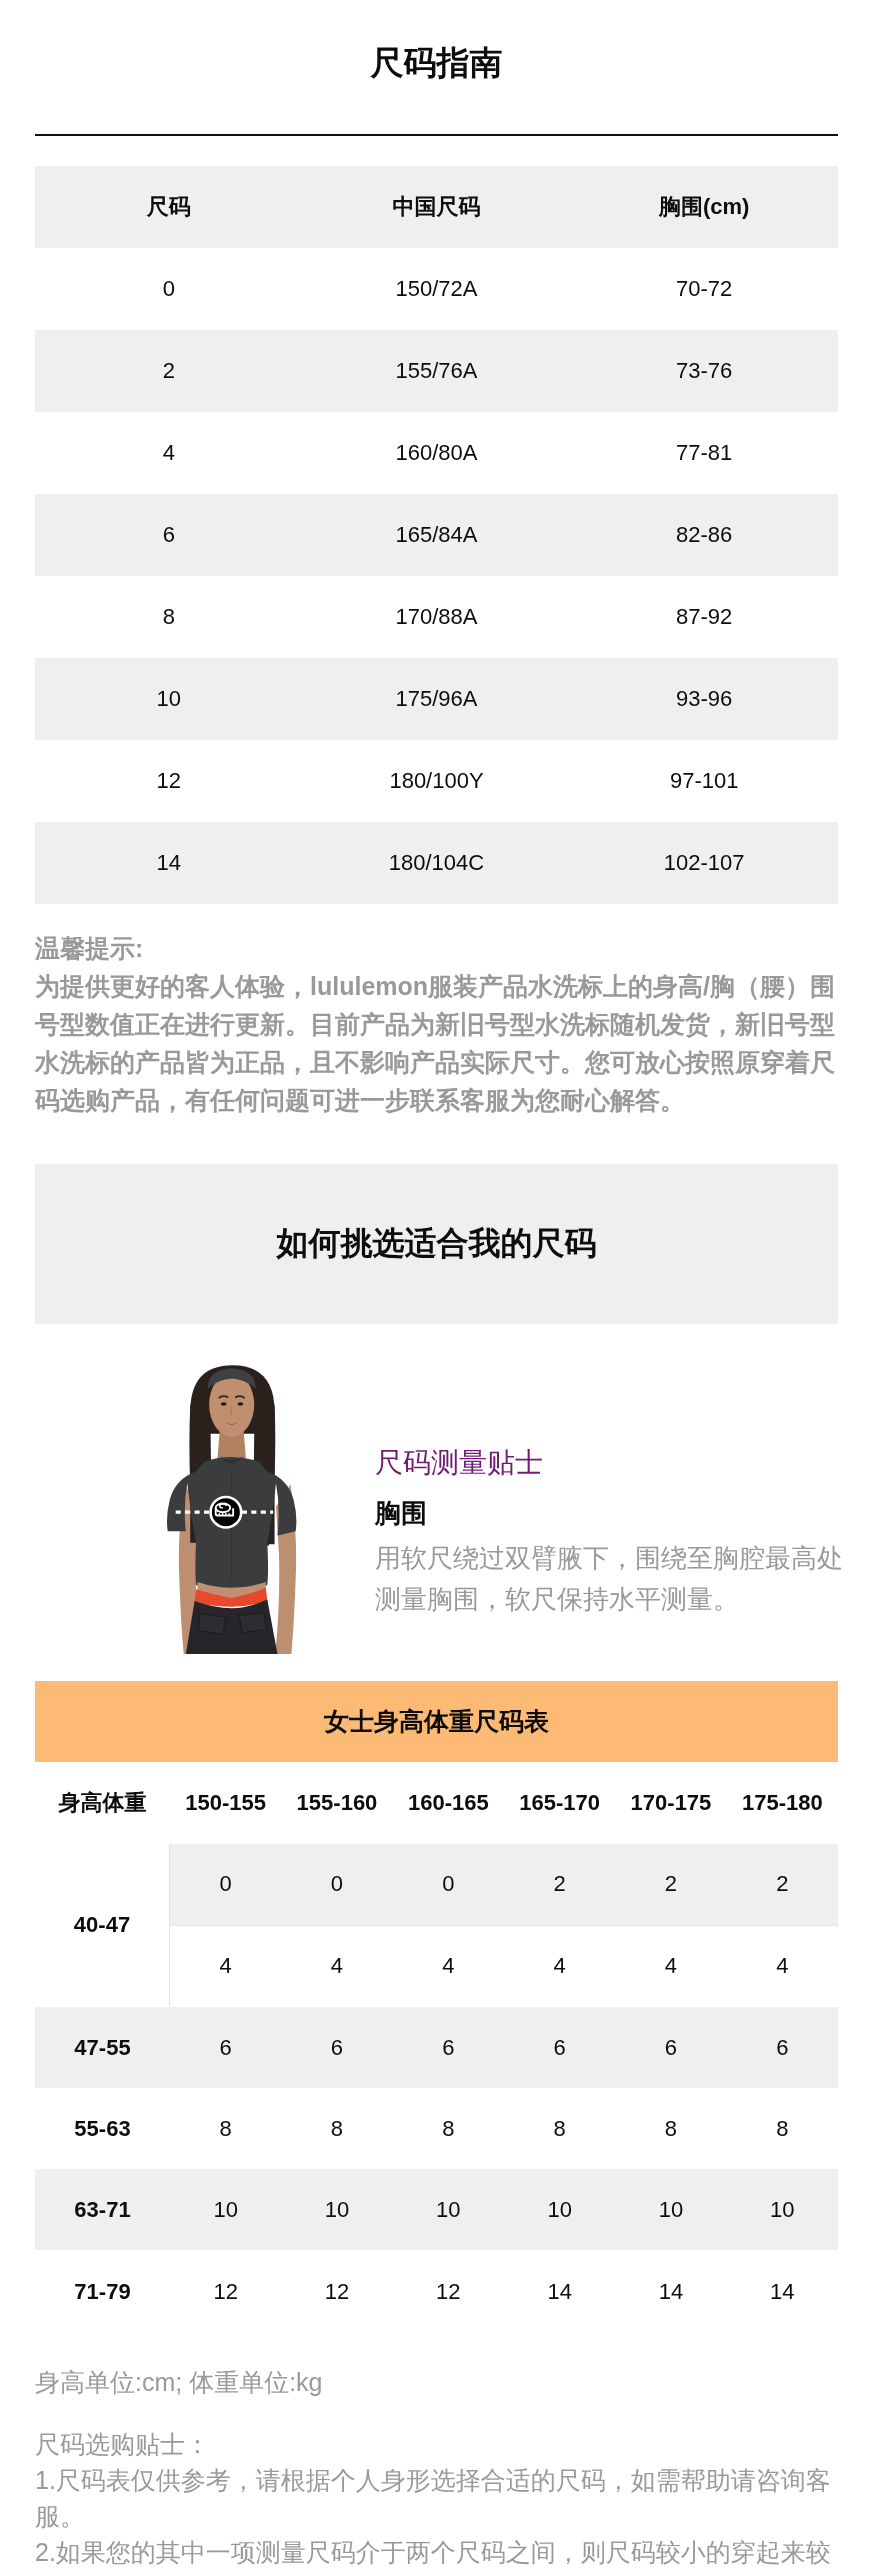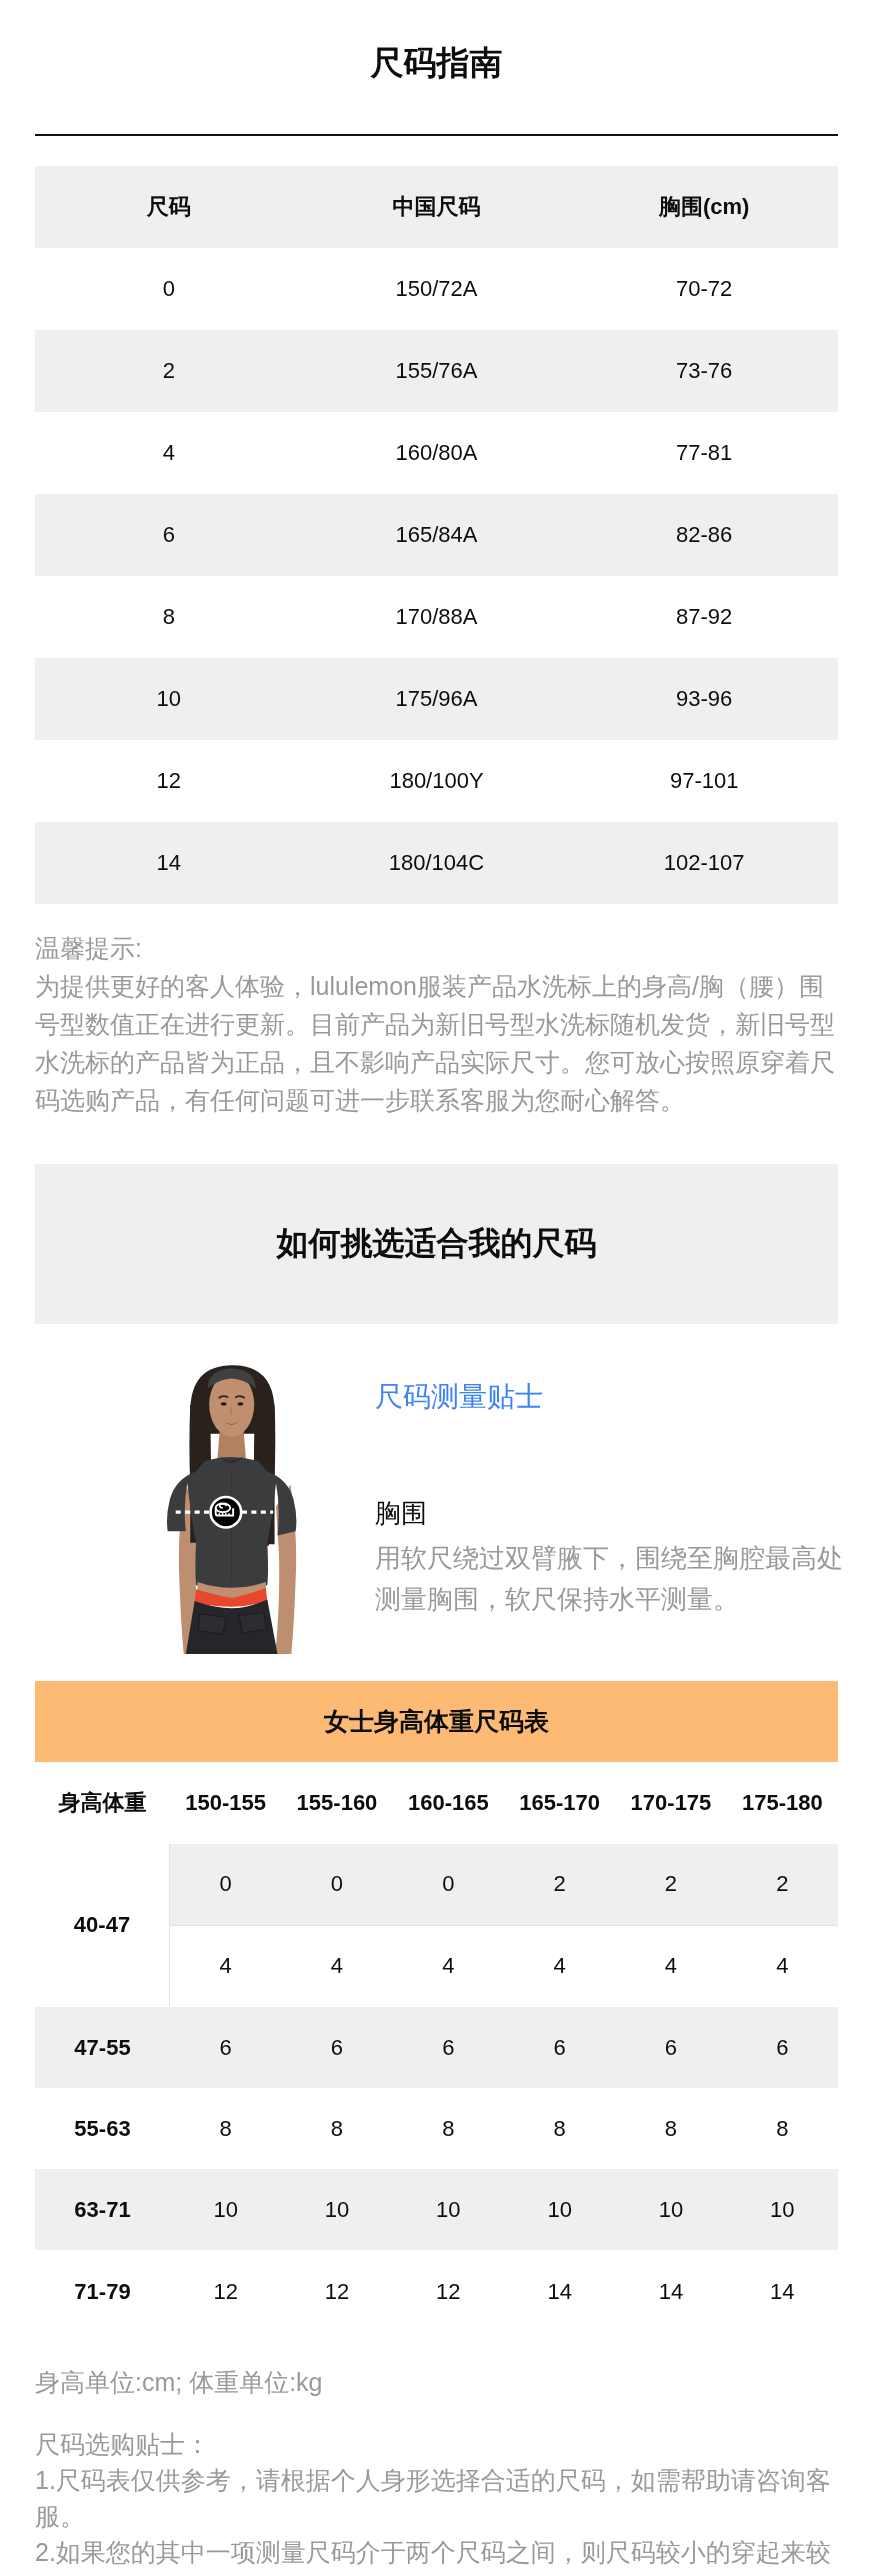--- a/index.html
+++ b/index.html
@@ -9,28 +9,28 @@
   .center{display:flex;align-items:center;justify-content:center;}
   .page-title{left:0;top:42px;width:873px;height:42px;font-size:33px;font-weight:700;text-align:center;line-height:42px;}
   .rule{left:35px;top:134px;width:803px;height:2.2px;background:#111;}
   
   .t1{left:35px;top:166px;width:803px;}
   .t1row{display:flex;width:803px;height:82px;}
   .t1row.head{height:82px;font-weight:700;}
   .t1row.gray{background:#efefef;}
   .t1cell{width:268px;display:flex;align-items:center;justify-content:center;font-size:22px;}
   
-  .notice{left:35px;top:929px;width:807px;font-size:25px;line-height:38px;color:#999999;}
+  .notice{left:35px;top:929px;width:807px;font-size:25px;line-height:38px;color:#999999;font-weight:bold;}
   
   .band{left:35px;top:1164px;width:803px;height:160px;background:#efefef;}
   .band h2{margin:0;font-size:32px;font-weight:700;color:#0d0d0d;}
   
   .model{left:158px;top:1361px;width:159px;height:293px;overflow:hidden;}
-  .m-head{left:375px;top:1380px;width:480px;font-size:28px;line-height:33px;color:#3b82f6;}
-  .m-title{left:375px;top:1497px;width:480px;font-size:26px;line-height:32px;font-weight:400;color:#0d0d0d;}
+  .m-head{left:375px;top:1446px;width:480px;font-size:28px;line-height:33px;color:#701a75;}
+  .m-title{left:375px;top:1497px;width:480px;font-size:26px;line-height:32px;font-weight:700;color:#0d0d0d;}
   .m-body{left:375px;top:1538px;width:480px;font-size:26px;line-height:41px;color:#999999;}
   
   .t2band{left:35px;top:1681px;width:803px;height:81px;background:#fdba74;font-size:25px;font-weight:700;}
   .t2head{left:35px;top:1762px;width:803px;height:81px;display:flex;}
   .t2corner{width:135px;display:flex;flex-direction:row;align-items:center;justify-content:center;
             font-size:22px;font-weight:700;line-height:28px;}
   .t2hcell{flex:1;display:flex;align-items:center;justify-content:center;font-size:22px;font-weight:700;}
   .t2line{left:35px;top:1844px;width:803px;height:0.7px;background:#e3e3e3;}
   .t2group{left:35px;top:1844px;width:803px;height:162px;display:flex;}
   .t2glabel{width:134px;border-right:0.7px solid #e3e3e3;display:flex;align-items:center;justify-content:center;

